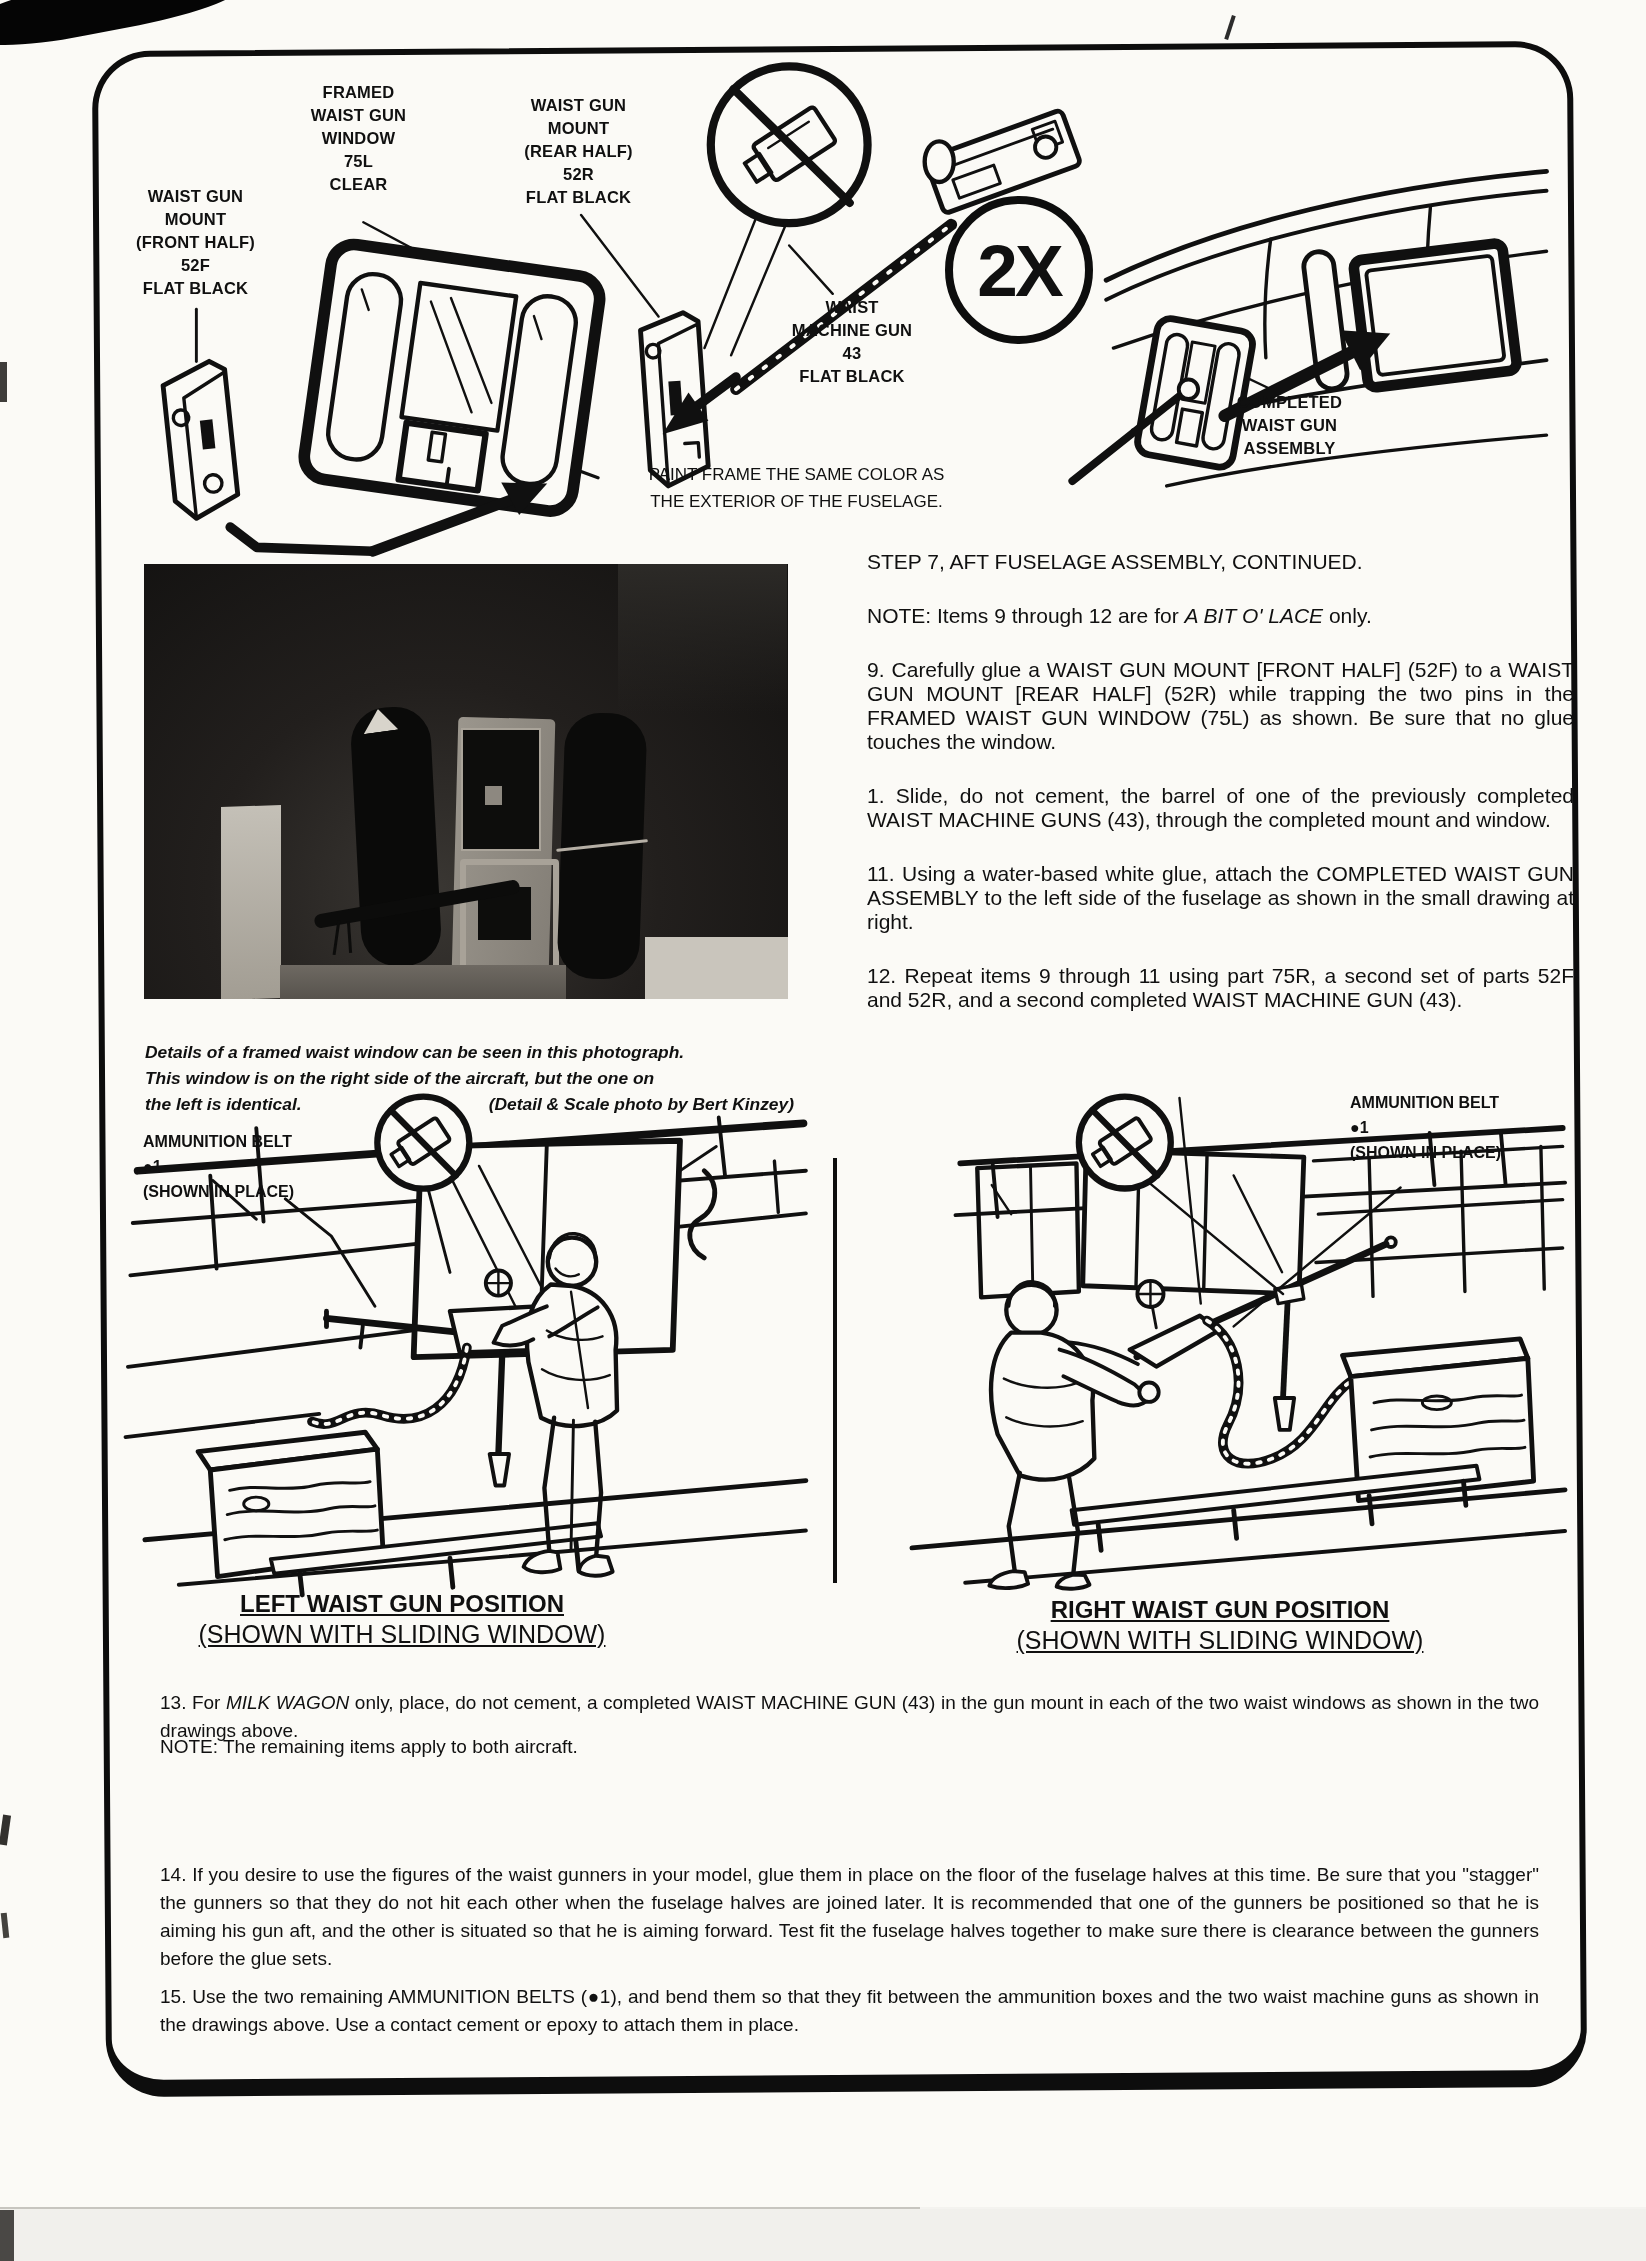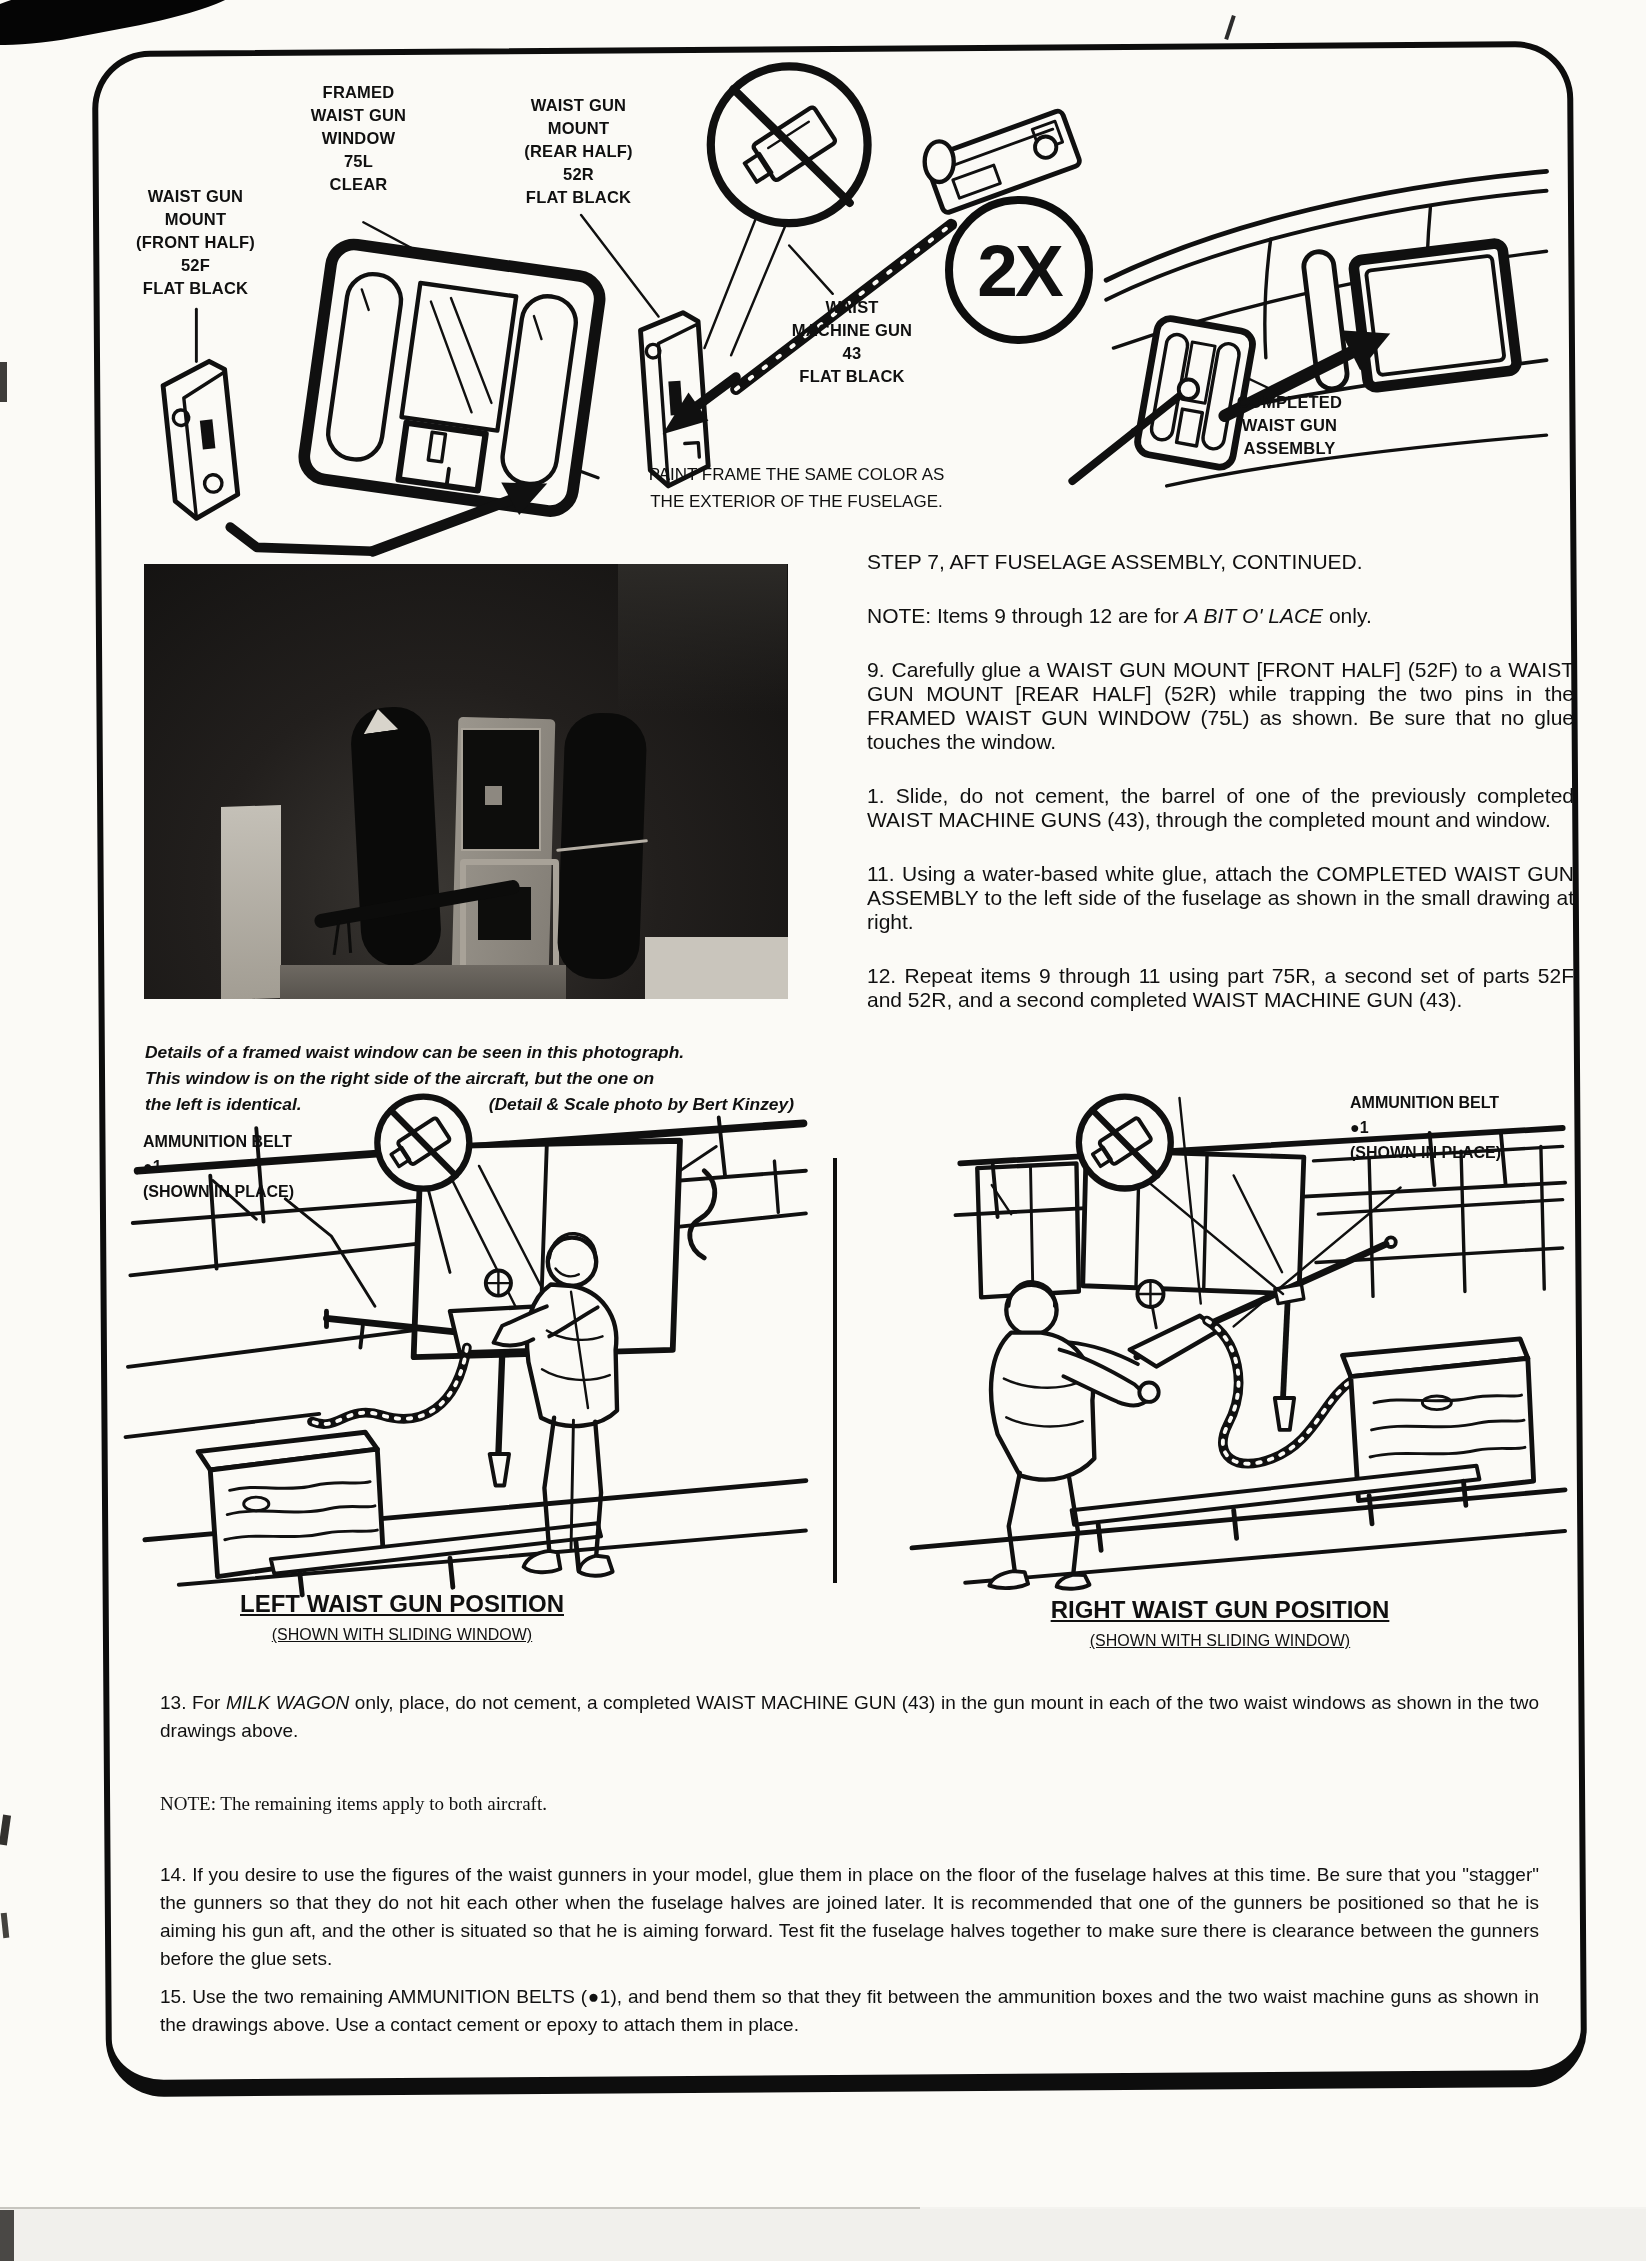--- a/index.html
+++ b/index.html
@@ -42,21 +42,21 @@
     font-weight:bold;font-style:italic;font-size:17.4px;line-height:26px;margin-top:23px;
   }
   .caption .row3{display:flex;justify-content:space-between;}
   .col-text{position:absolute;left:867px;top:550px;width:707px;font-size:21px;line-height:24px;}
   .col-text p{margin:0 0 30px 0;text-align:justify;text-align-last:left;}
   .ammo-label{
     position:absolute;font-weight:bold;font-size:16px;line-height:25px;
   }
   .pos-title{position:absolute;text-align:center;text-decoration:underline;}
   .pos-title .t{font-weight:bold;font-size:24px;line-height:28px;}
-  .pos-title .s{font-size:16px;line-height:27px;margin-top:2.9px;}
+  .pos-title .s{font-size:25px;line-height:27px;margin-top:2.9px;}
   .footer-p{position:absolute;left:160px;width:1379px;font-size:19px;line-height:28px;text-align:justify;text-align-last:left;}
   .divider{position:absolute;left:833px;top:1158px;width:4.4px;height:425px;background:#0d0d0d;}
   
   .smudge-tl{position:absolute;left:-34px;top:-22px;width:281px;height:53px;background:#050505;transform:rotate(-11deg);border-radius:40%;}
   .tick-tr{position:absolute;left:1228px;top:14.5px;width:4.4px;height:25px;background:#2c2c2c;transform:rotate(18deg);}
   .dash-l1{position:absolute;left:0;top:362px;width:6.8px;height:40px;background:#3f3d3a;}
   .dash-l2{position:absolute;left:1px;top:1815px;width:7.7px;height:30px;background:#33312e;transform:rotate(8deg);}
   .dash-l3{position:absolute;left:1.9px;top:1913px;width:5.8px;height:25px;background:#44423e;transform:rotate(-6deg);}
   .band-b{position:absolute;left:0;top:2207px;width:920px;height:2.4px;background:#c7c5bf;}
   .corner-b{position:absolute;left:0;top:2210px;width:13.6px;height:51px;background:#4a4845;}
@@ -424,18 +424,18 @@
   <div class="pos-title" style="left:184px;top:1590px;width:436px;">
     <div class="t">LEFT WAIST GUN POSITION</div>
     <div class="s">(SHOWN WITH SLIDING WINDOW)</div>
   </div>
   <div class="pos-title" style="left:1002px;top:1596px;width:436px;">
     <div class="t">RIGHT WAIST GUN POSITION</div>
     <div class="s">(SHOWN WITH SLIDING WINDOW)</div>
   </div>
 
   <div class="footer-p" style="top:1689px;"><span>13.  For </span><i>MILK WAGON</i><span> only, place, do not cement, a completed WAIST MACHINE GUN (43) in the gun mount in each of the two waist windows as shown in the two drawings above.</span></div>
-  <div class="footer-p" style="top:1790px;font-family:Liberation Serif, serif;">NOTE:  The remaining items apply to both aircraft.</div>
+  <div class="footer-p" style="top:1733px;">NOTE:  The remaining items apply to both aircraft.</div>
   <div class="footer-p" style="top:1861px;">14.  If you desire to use the figures of the waist gunners in your model, glue them in place on the floor of the fuselage halves at this time.  Be sure that you "stagger" the gunners so that they do not hit each other when the fuselage halves are joined later.  It is recommended that one of the gunners be positioned so that he is aiming his gun aft, and the other is situated so that he is aiming forward.  Test fit the fuselage halves together to make sure there is clearance between the gunners before the glue sets.</div>
   <div class="footer-p" style="top:1983px;">15.  Use the two remaining AMMUNITION BELTS (●1), and bend them so that they fit between the ammunition boxes and the two waist machine guns as shown in the drawings above.  Use a contact cement or epoxy to attach them in place.</div>
 
 </div>
 
 
 </body></html>

